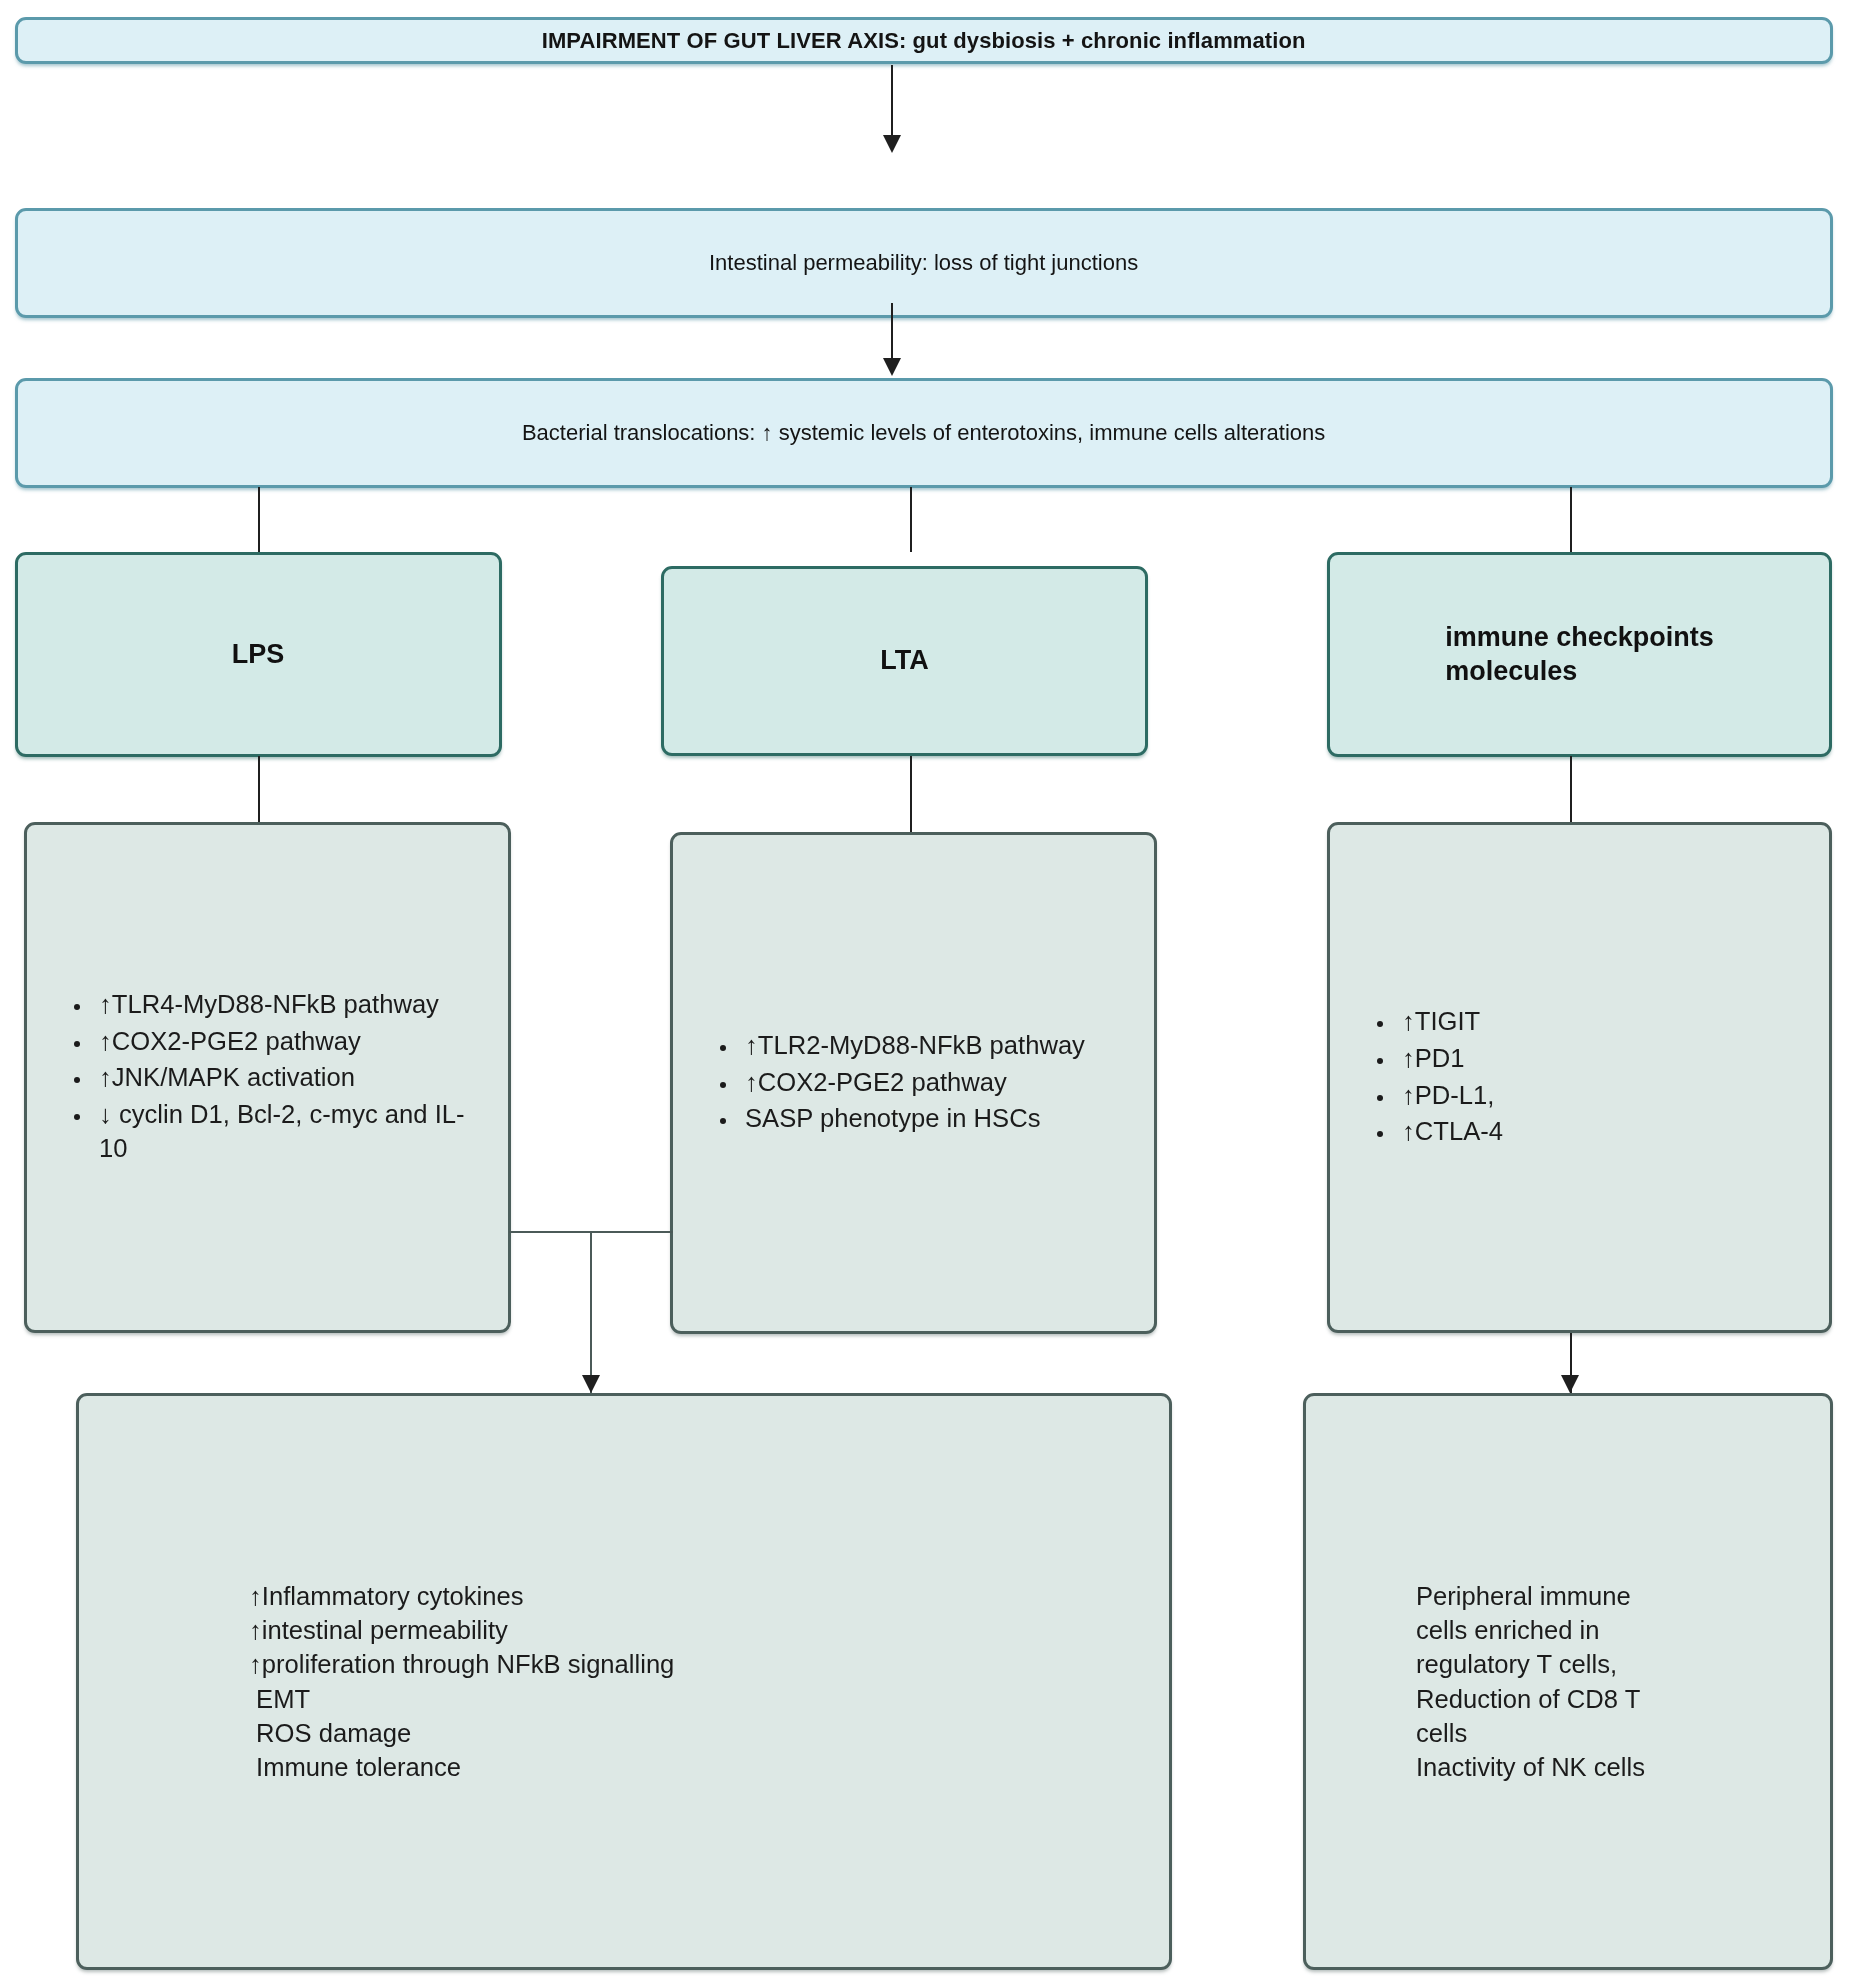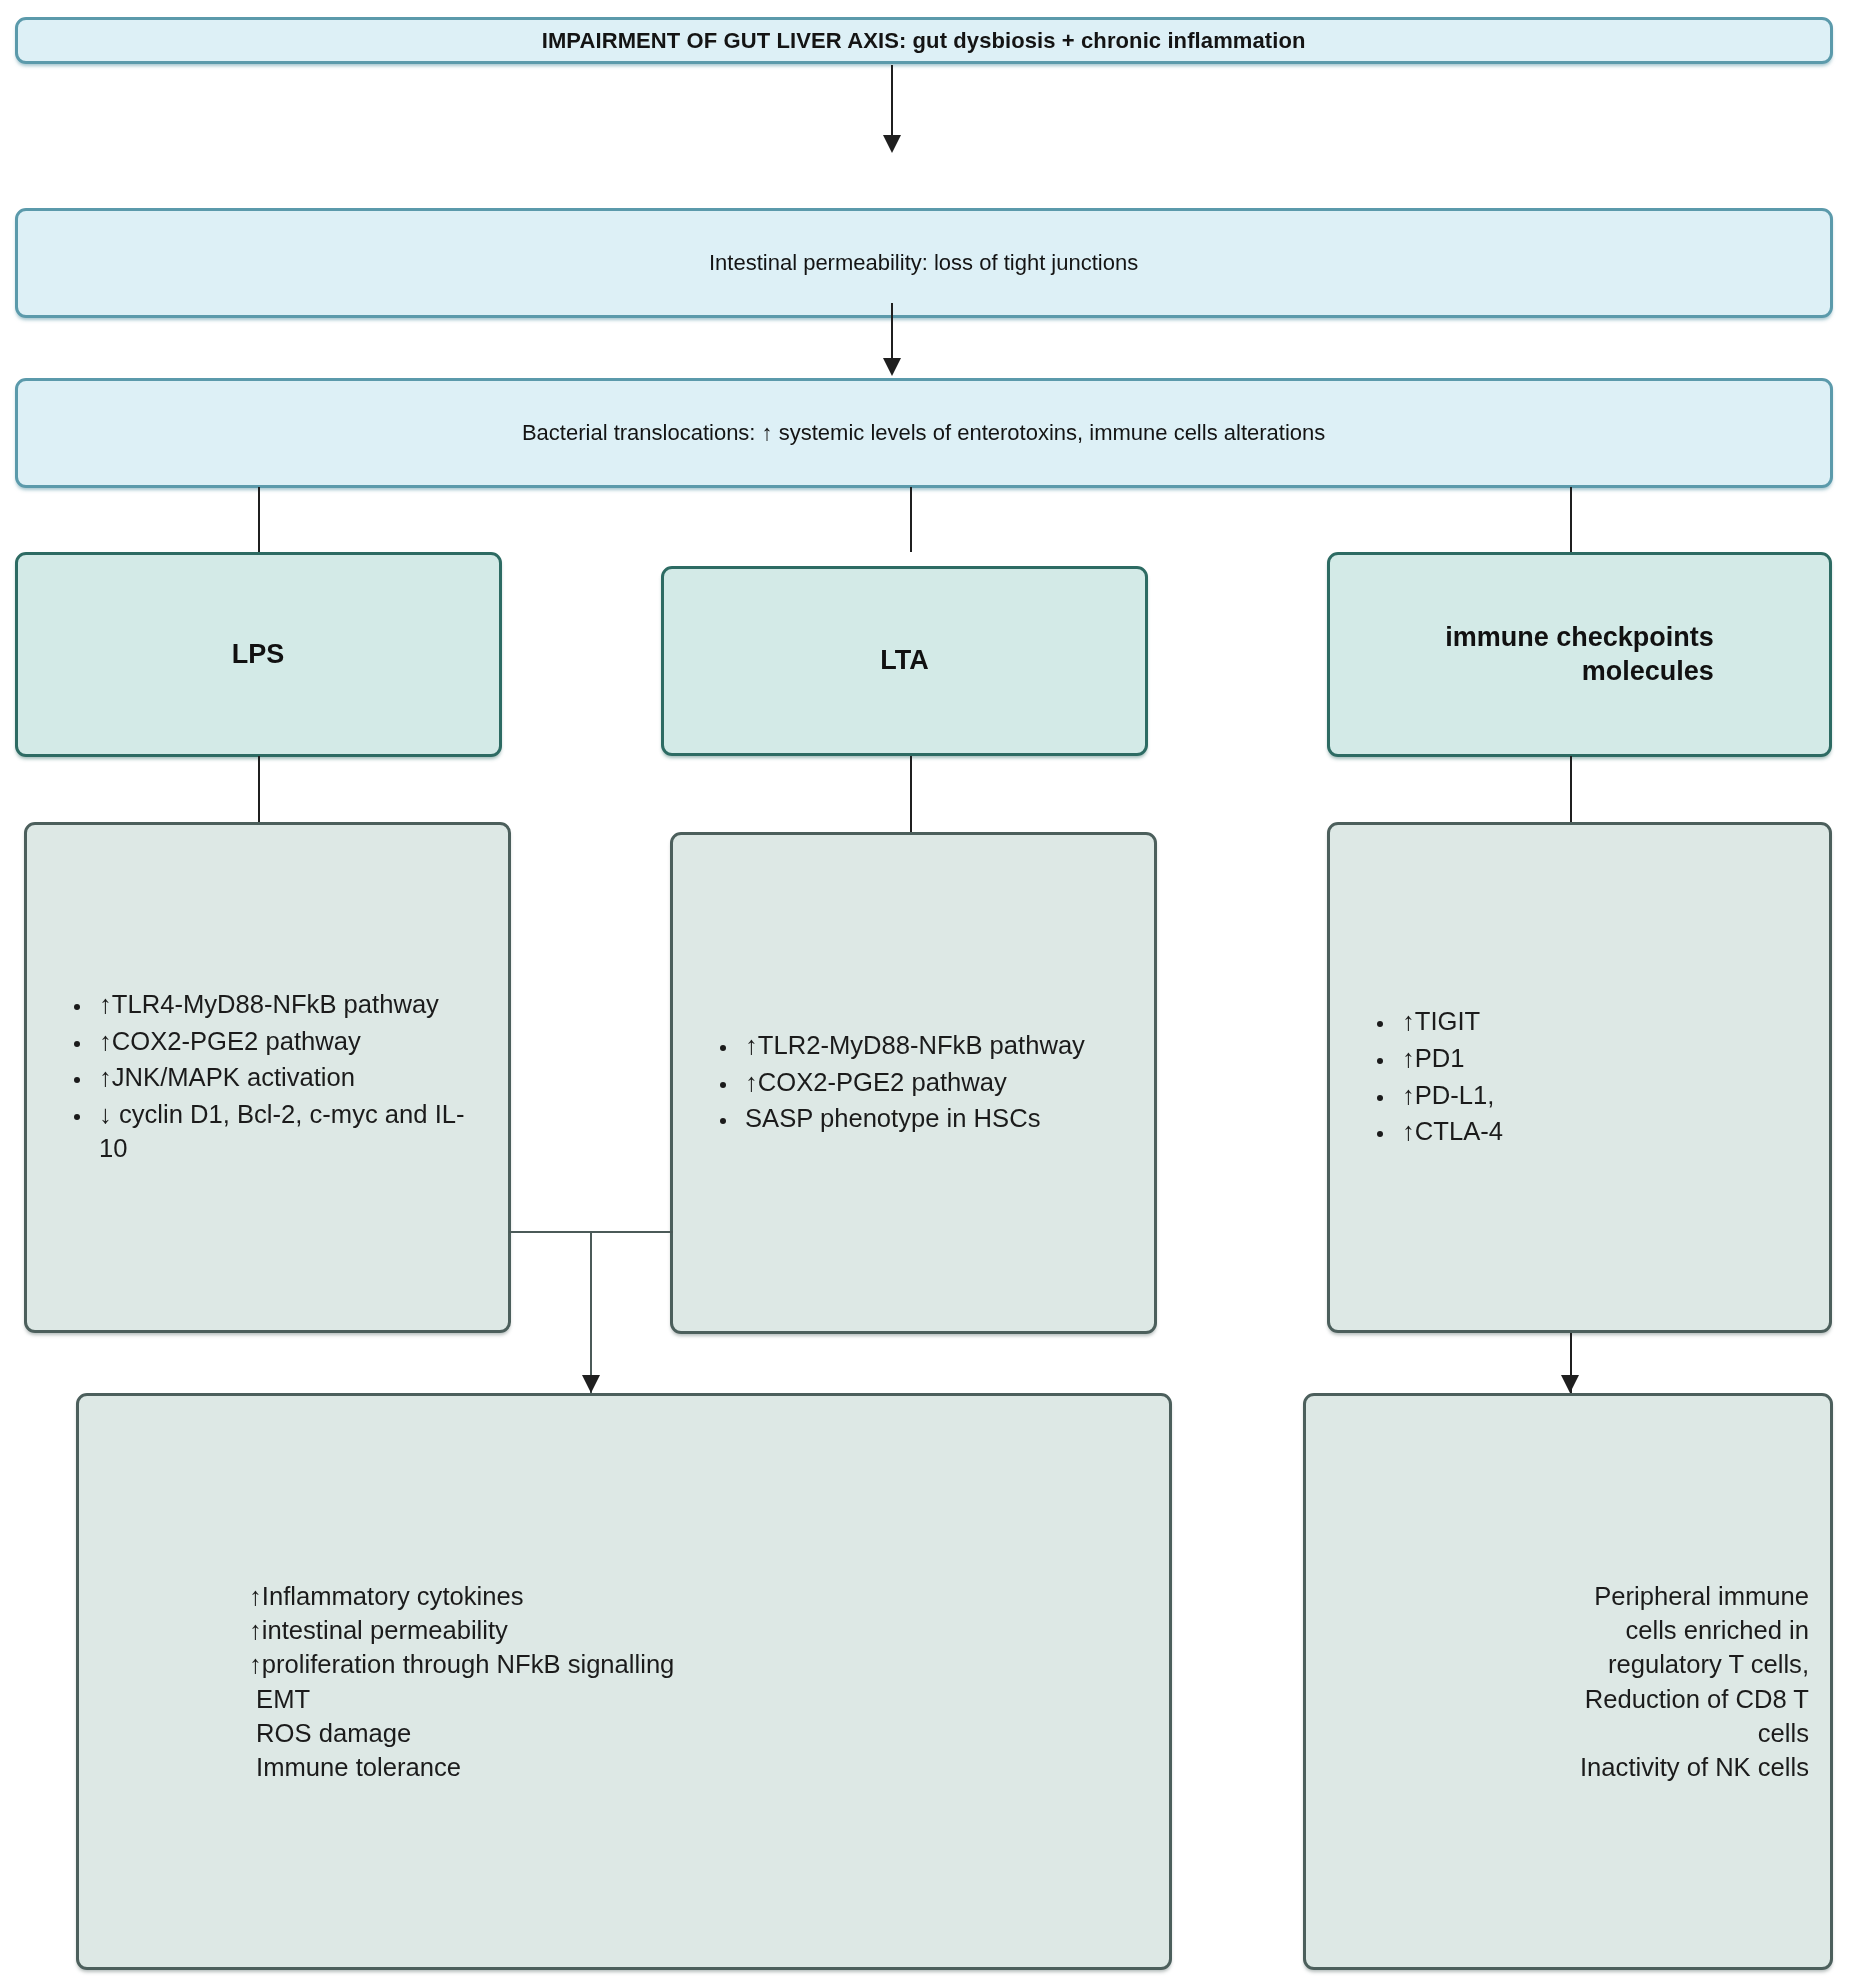--- a/index.html
+++ b/index.html
@@ -20,21 +20,21 @@
   }
 
   
   .node {
     position: absolute;
     box-sizing: border-box;
     border-radius: 11px;
     display: flex;
     align-items: center;
     justify-content: center;
-    text-align: right;
+    text-align: left;
   }
 
   
   .node.blue {
     background: #ddf0f6;
     border: 3px solid #5b9aab;
     box-shadow: 0 3.7px 3.7px -1.8px rgba(90,150,165,0.55);
     font-size: 22px;
     color: #141414;
   }
@@ -203,21 +203,21 @@
         <li>↑intestinal permeability</li>
         <li>↑proliferation through NFkB signalling</li>
         <li> EMT</li>
         <li> ROS damage</li>
         <li> Immune tolerance</li>
       </ul>
     </div>
   </div>
 
   <div class="node pale" style="left:1303px; top:1393px; width:530px; height:577px;">
-    <div class="inner" style="padding-left:110px;text-align:right;">
+    <div class="inner" style="padding-left:110px;">
       <ul class="plainlist">
         <li>Peripheral immune</li>
         <li>cells enriched in</li>
         <li>regulatory T cells,</li>
         <li>Reduction of CD8 T</li>
         <li>cells</li>
         <li>Inactivity of NK cells</li>
       </ul>
     </div>
   </div>

